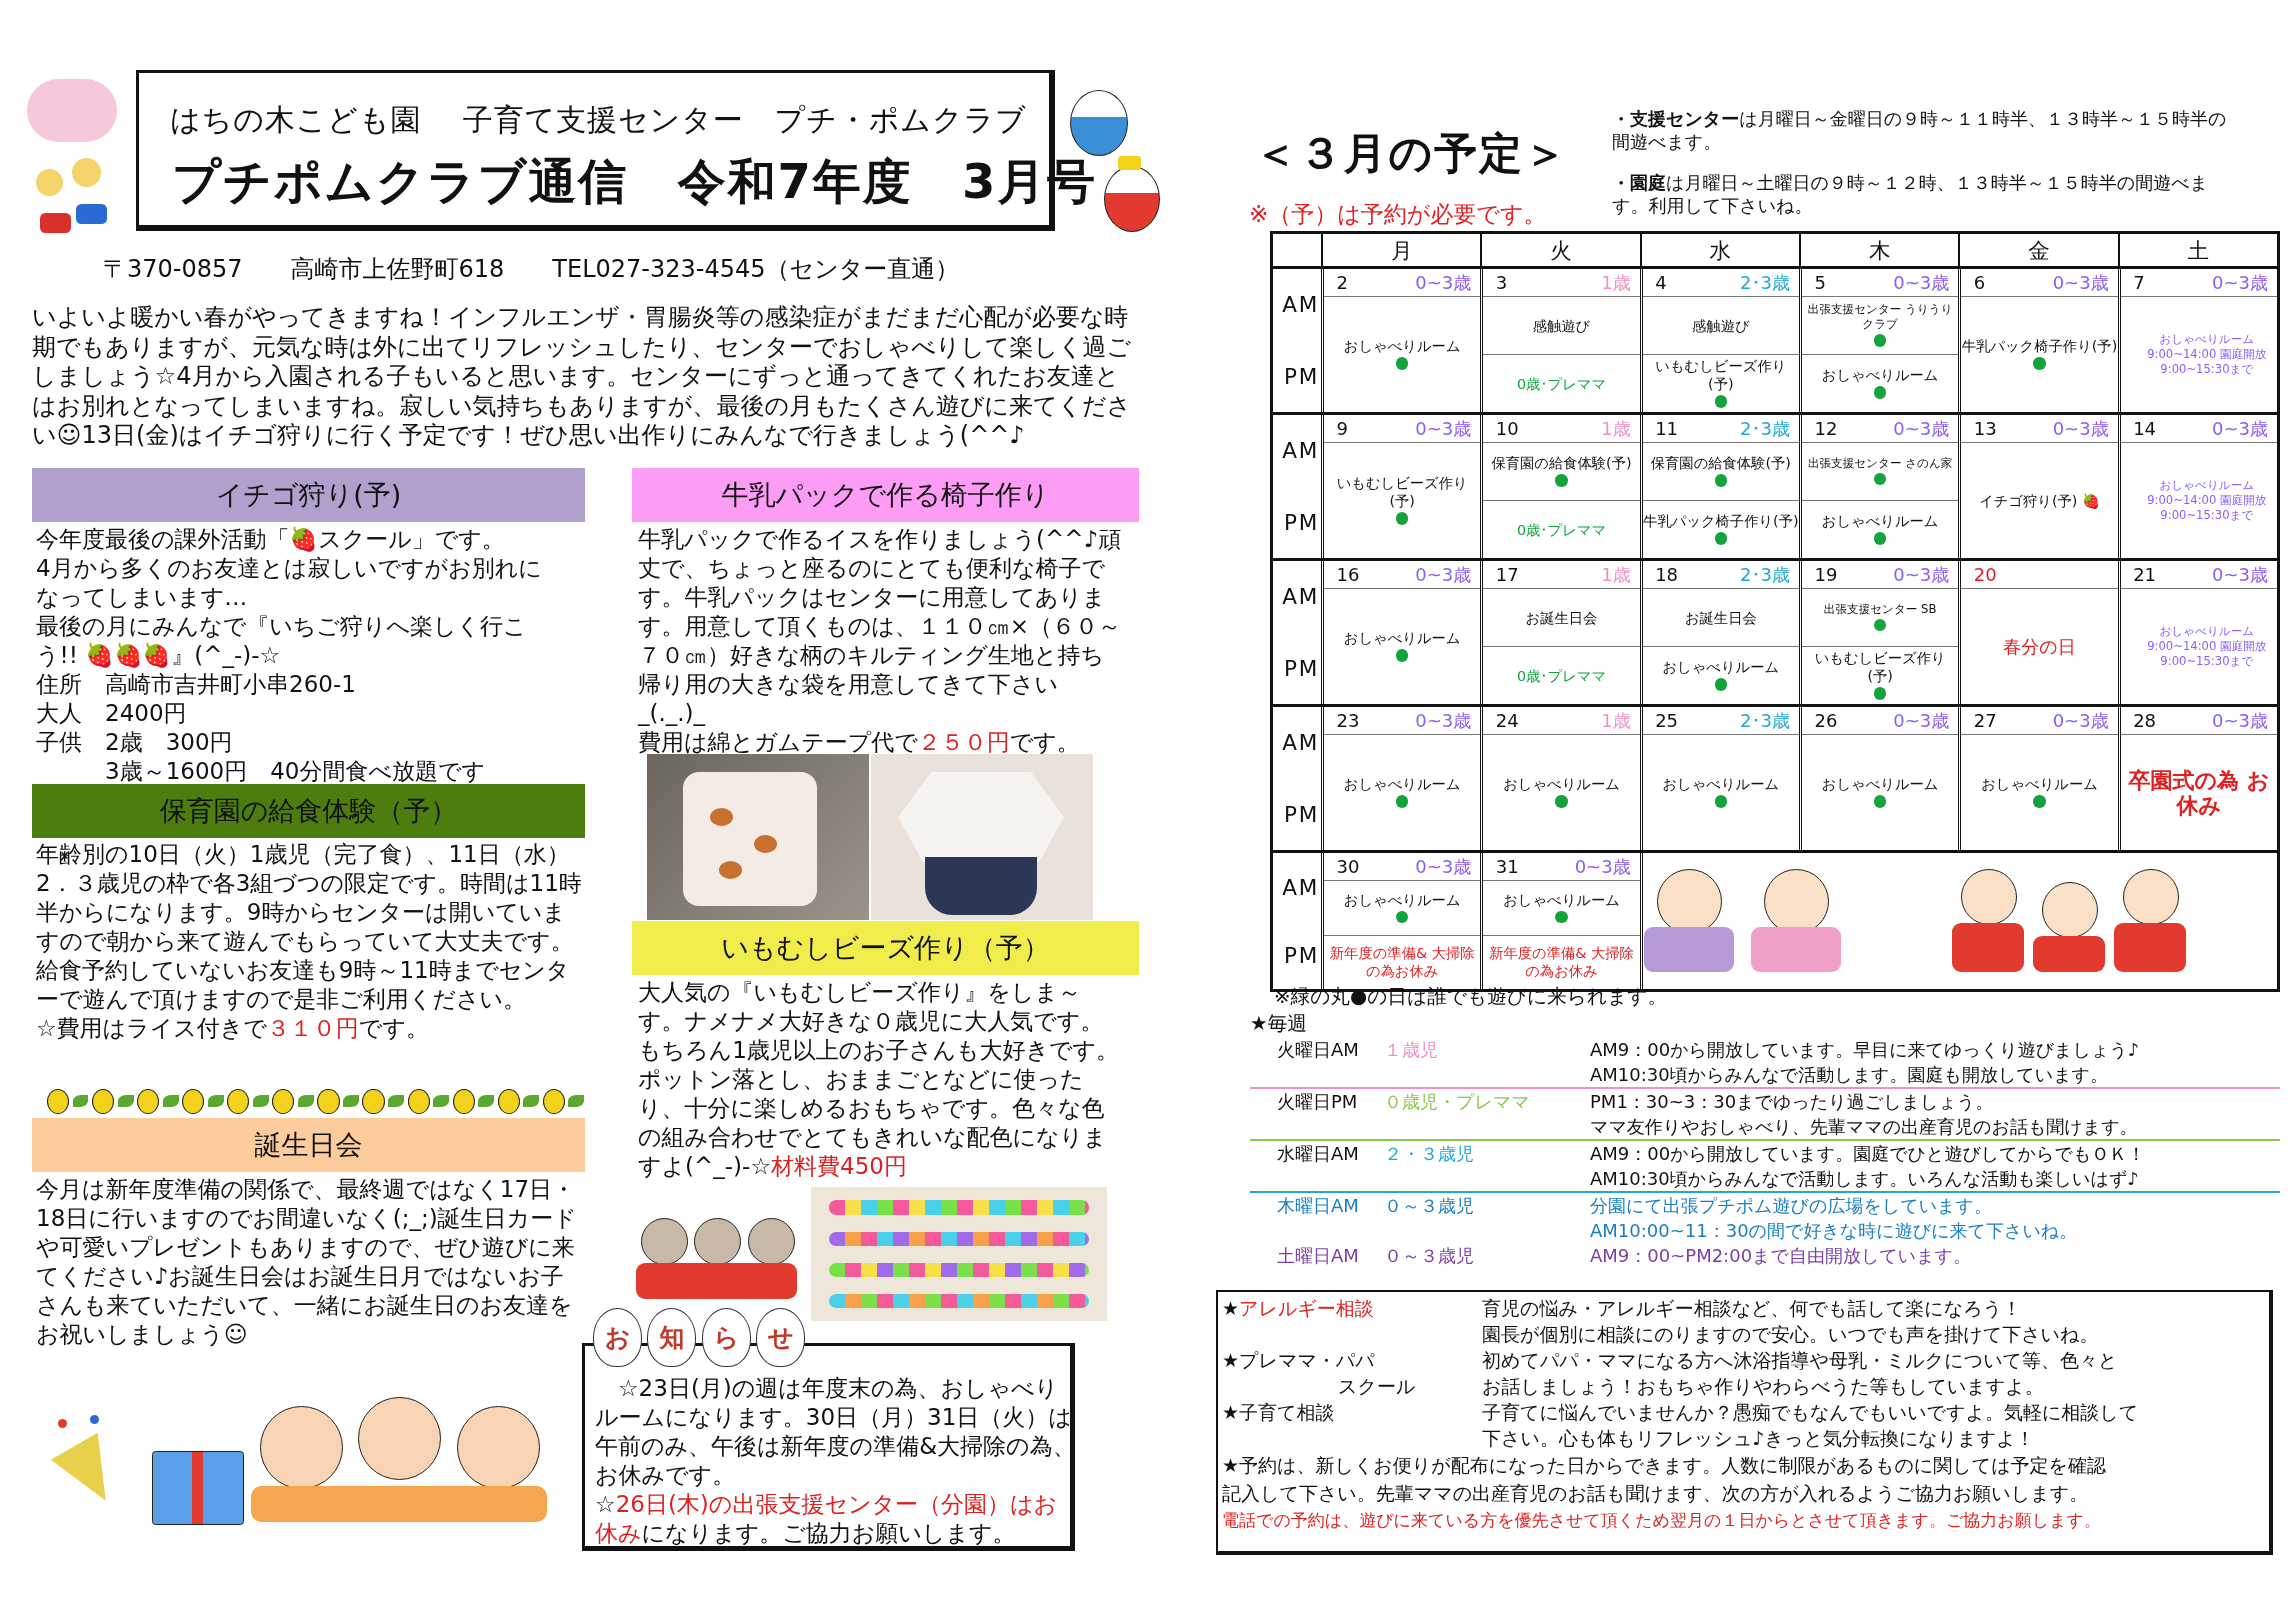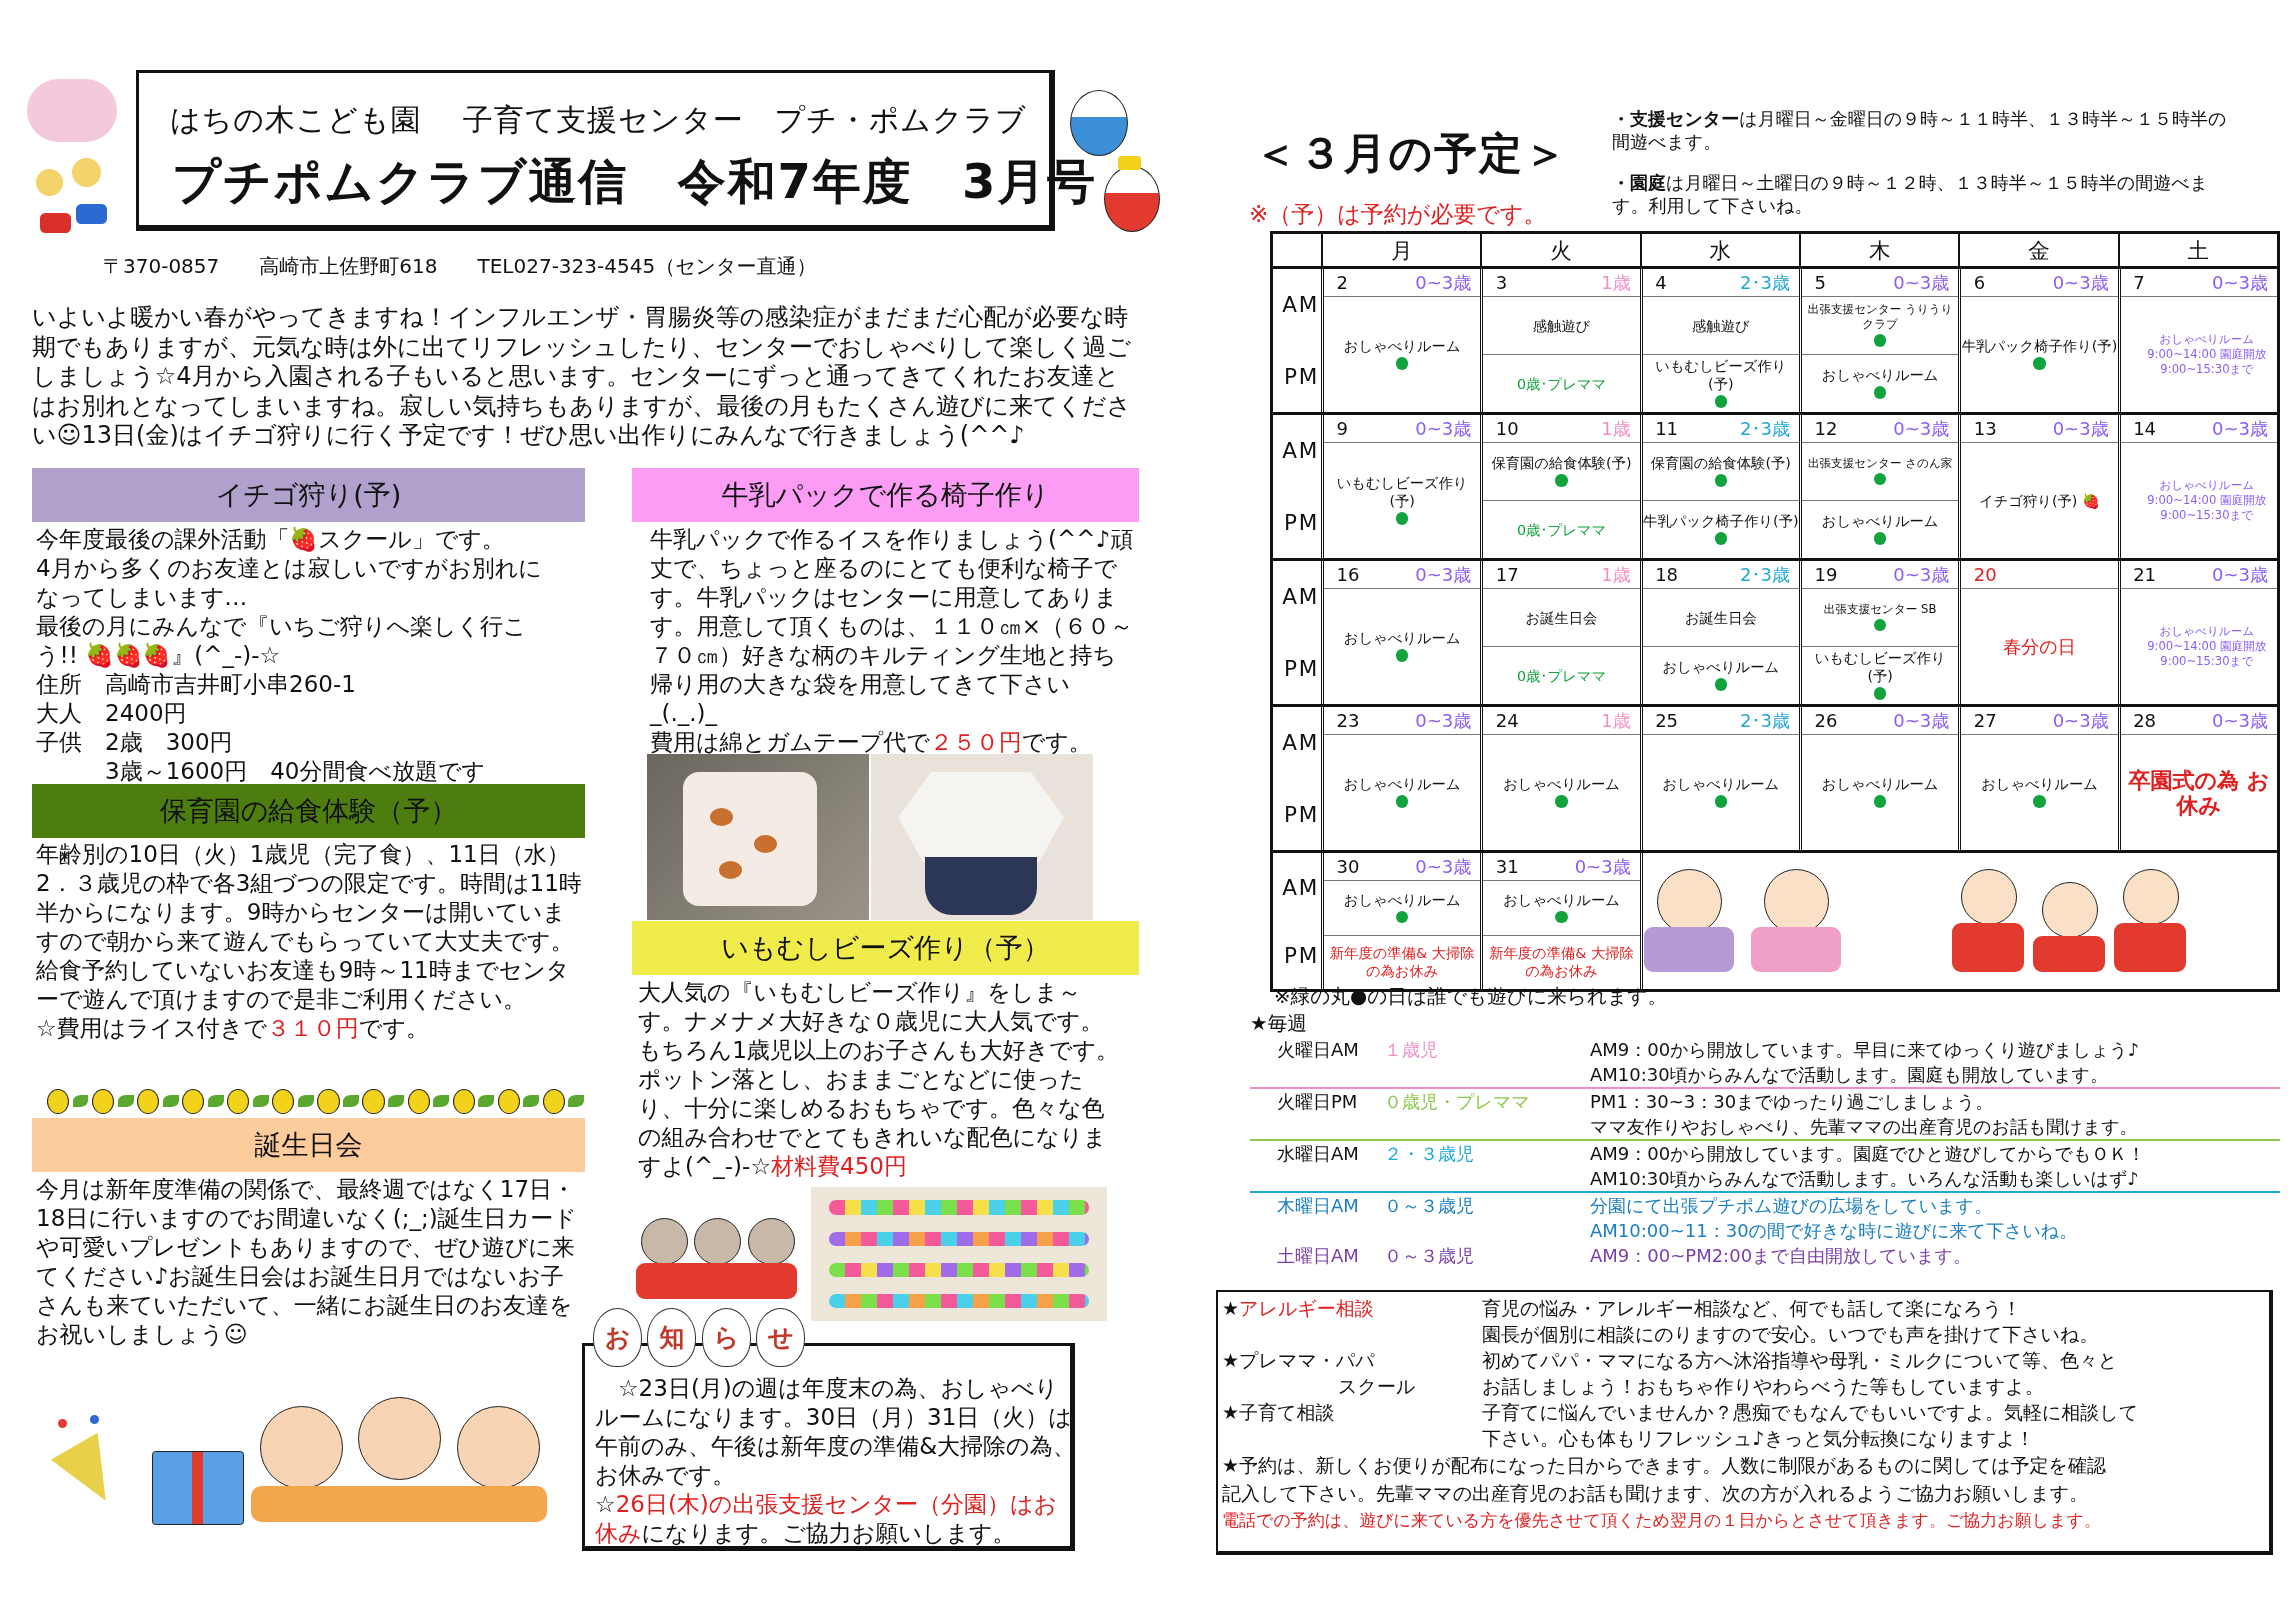--- a/index.html
+++ b/index.html
@@ -2,21 +2,21 @@
 <html style="font-size:14.3px"><head>
 <meta charset="utf-8">
 <style>
   html,body{margin:0;padding:0;background:#fff;}
   body{width:2293px;height:1619px;position:relative;overflow:hidden;font-family:"DejaVu Sans","Liberation Sans",sans-serif;color:#111;}
   .abs{position:absolute;}
   
   .title-box{left:136px;top:70px;width:919px;height:161px;border:3.6px solid #111;border-right-width:6.3px;border-bottom-width:6.3px;box-sizing:border-box;}
   .title-sub{left:170px;top:100px;font-size:30px;letter-spacing:0.9px;white-space:pre;}
   .title-main{left:172px;top:150px;font-size:48px;font-weight:bold;white-space:pre;letter-spacing:1.8px;}
-  .address{left:103px;top:253px;font-size:20px;white-space:pre;}
+  .address{left:103px;top:253px;font-size:24px;white-space:pre;}
   .intro{left:32px;top:303px;width:1111px;font-size:24px;line-height:29.6px;}
   .section-head{position:absolute;height:54px;display:flex;align-items:center;justify-content:center;font-size:27px;}
   .section-body{position:absolute;font-size:23px;line-height:29px;}
   .red{color:#e02020;}
   
   .illus{position:absolute;border-radius:10.7px;}
   .photo{position:absolute;}
   .bug-strip{left:47px;top:1085px;width:537px;height:32px;display:flex;gap:3.6px;align-items:center;}
   .bug{width:23px;height:23px;border-radius:50%;background:#f3d21c;border:1.8px solid #222;}
   .leaf{width:18px;height:12.5px;border-radius:50% 0;background:#5aa830;}
@@ -148,21 +148,21 @@
 <div class="abs illus" style="left:251px;top:1361px;width:296px;height:161px;">
   <div style="position:absolute;left:9px;top:45px;width:81px;height:81px;border-radius:50%;background:#f8d4b4;border:1.8px solid #222;"></div>
   <div style="position:absolute;left:107px;top:36px;width:81px;height:81px;border-radius:50%;background:#f8d4b4;border:1.8px solid #222;"></div>
   <div style="position:absolute;left:206px;top:45px;width:81px;height:81px;border-radius:50%;background:#f8d4b4;border:1.8px solid #222;"></div>
   <div style="position:absolute;left:0;top:125px;width:296px;height:36px;background:#f3a64c;border-radius:10.7px;"></div>
 </div>
 
 <div class="section-head" style="left:632px;top:468px;width:507px;background:#fc9cf4;">
   <span>牛乳パックで作る椅子作り</span>
 </div>
-<div class="section-body" style="left:638px;top:525px;width:484px;margin-left:12px;">
+<div class="section-body" style="left:638px;top:525px;width:484px;">
   <span>牛乳パックで作るイスを作りましょう(^^♪頑丈で、ちょっと座るのにとても便利な椅子です。牛乳パックはセンターに用意してあります。用意して頂くものは、１１０㎝×（６０～７０㎝）好きな柄のキルティング生地と持ち帰り用の大きな袋を用意してきて下さい_(._.)_</span><br>
   <span>費用は綿とガムテープ代で</span><span class="red">２５０円</span><span>です。</span>
 </div>
 <div class="photo" style="left:647px;top:754px;width:222px;height:166px;background:linear-gradient(135deg,#6a665e,#9a9488);">
   <div style="position:absolute;left:36px;top:18px;width:134px;height:134px;background:#f4ece4;border-radius:16px;"></div>
   <div style="position:absolute;left:63px;top:54px;width:23px;height:18px;background:#c87030;border-radius:50%;"></div>
   <div style="position:absolute;left:107px;top:81px;width:23px;height:18px;background:#c87030;border-radius:50%;"></div>
   <div style="position:absolute;left:72px;top:107px;width:23px;height:18px;background:#c87030;border-radius:50%;"></div>
 </div>
 <div class="photo" style="left:871px;top:754px;width:222px;height:166px;background:#e8e2da;">

